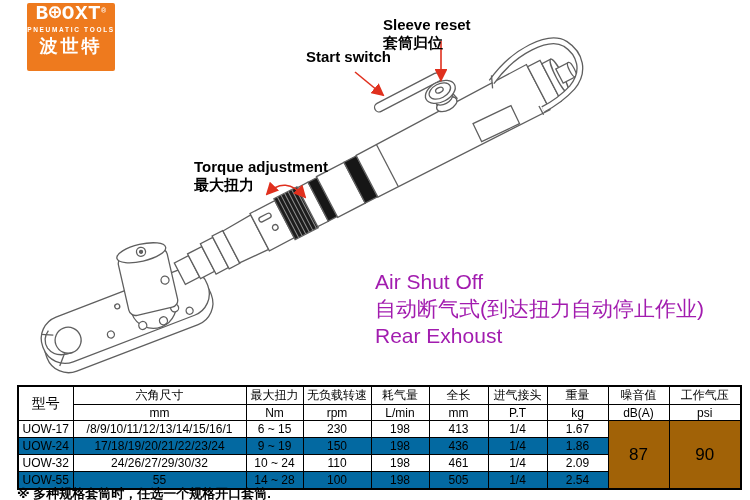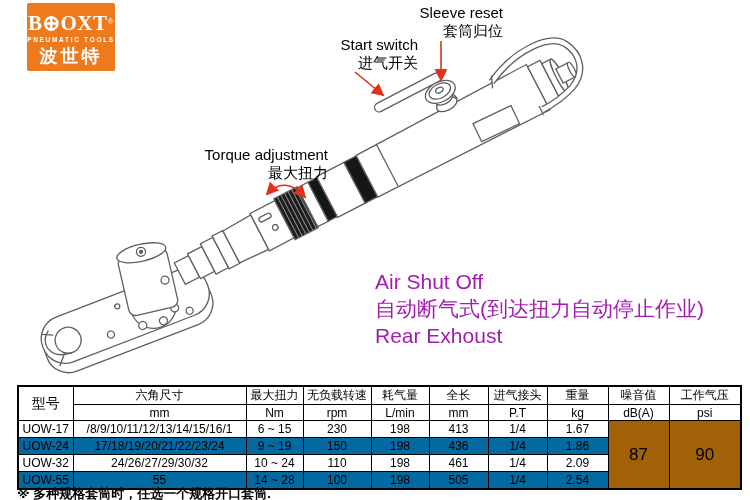--- a/index.html
+++ b/index.html
@@ -9,35 +9,35 @@
     overflow:hidden;color:#000;
   }
   .page{position:absolute;inset:0;}
 
   
   .logo{
     position:absolute;left:27px;top:3px;width:88px;height:68px;
     background:#ee7a1e;color:#fff;text-align:center;border-radius:2px;
   }
   .logo .brand{
-    font-family:Liberation Serif, serif;
-    font-size:21px;font-weight:800;line-height:1;margin-top:10px;
+    font-family:Liberation Mono, monospace;
+    font-size:21px;font-weight:800;line-height:1;
     letter-spacing:.5px;white-space:nowrap;text-align:center;
   }
   .logo .reg{font-size:8px;vertical-align:6px;font-weight:400;}
   .logo .tagline{font-size:6.5px;letter-spacing:1.7px;margin-top:2px;font-weight:700;}
   .logo .cn{font-size:18px;font-weight:700;margin-top:1px;letter-spacing:3px;}
 
   
   svg.drawing{position:absolute;left:0;top:0;width:750px;height:500px;}
 
   
   .callout{
-    position:absolute;text-align:right;font-weight:400;
-    font-size:15px;line-height:18px;color:#000;white-space:nowrap;
+    position:absolute;text-align:left;font-weight:700;
+    font-size:15px;line-height:18px;color:#000;white-space:nowrap;margin-top:12px;
   }
   #callout-sleeve{left:383px;top:4px;width:120px;}
   #callout-start{left:306px;top:36px;width:112px;}
   #callout-torque{left:194px;top:146px;width:134px;}
 
   
   .headline{
     position:absolute;left:375px;top:268px;
     font-size:21px;line-height:27px;color:#a21caf;white-space:nowrap;
   }
@@ -167,21 +167,20 @@
       <path d="M 267,194 Q 285,175 305,197" marker-start="url(#ah)" marker-end="url(#ah)"></path>
     </g>
   </svg>
 
   <div class="callout" id="callout-sleeve">
     <div>Sleeve reset</div>
     <div>套筒归位</div>
   </div>
   <div class="callout" id="callout-start">
     <div>Start switch</div>
-    <div>进气开关</div>
   </div>
   <div class="callout" id="callout-torque">
     <div>Torque adjustment</div>
     <div>最大扭力</div>
   </div>
 
   <div class="headline">
     <div>Air Shut Off</div>
     <div>自动断气式(到达扭力自动停止作业)</div>
     <div>Rear Exhoust</div>

